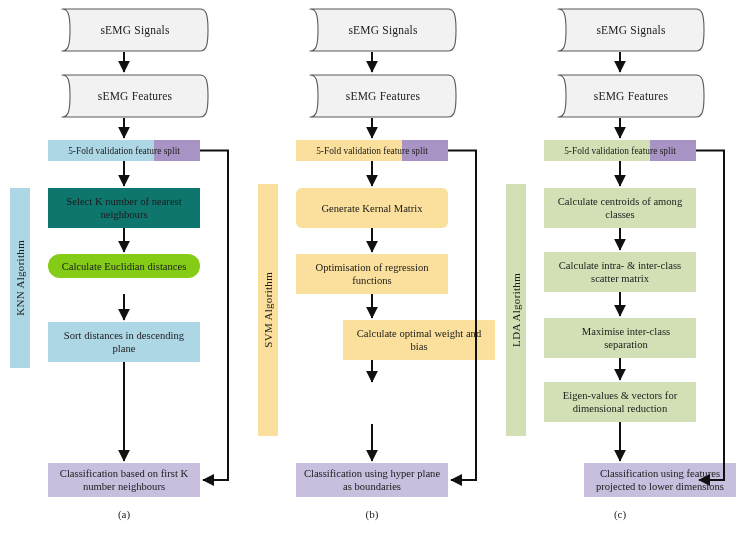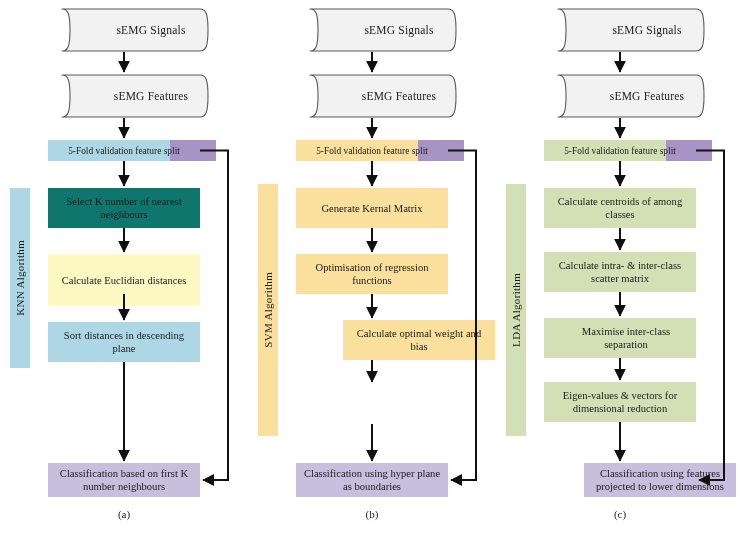--- a/index.html
+++ b/index.html
@@ -36,21 +36,21 @@
   
   .tape {
     position: absolute;
     left: 60px;
     width: 150px;
     height: 44px;
   }
   .tape svg { display: block; width: 150px; height: 44px; }
   .tape .tape-label {
     position: absolute;
-    left: 16px; top: 0;
+    left: 0; top: 0;
     width: 150px; height: 44px;
     display: flex;
     align-items: center;
     justify-content: center;
     font-size: 11.5px;
     letter-spacing: 0.2px;
     color: #1b1b1b;
     white-space: nowrap;
   }
 
@@ -69,21 +69,20 @@
     padding: 0 4px;
     box-sizing: border-box;
   }
 
   
   .splitbox {
     position: absolute;
     left: 48px;
     width: 152px;
     height: 21px;
-    padding-left: 16px;
   }
   .splitbox .split-base {
     position: absolute;
     left: 0; top: 0;
     width: 152px; height: 21px;
   }
   .splitbox .split-purple {
     position: absolute;
     right: 0; top: 0;
     width: 46px; height: 21px;
@@ -158,21 +157,21 @@
         <div class="tape-label">sEMG Features</div>
       </div>
       <div class="splitbox" style="top: 140px;">
         <div class="split-base" style="background: rgb(174, 215, 230);"></div>
         <div class="split-purple"></div>
         <div class="split-label">5-Fold validation feature split</div>
       </div>
       <div class="pbox" style="top: 188px; height: 40px; background: #0f766e;">
         <span>Select K number of nearest neighbours</span>
       </div>
-      <div class="pbox" style="top: 254px; height: 52px; background: #fef9c3;">
+      <div class="pbox" style="top: 254px; height: 24px; background: #84cc16; border-radius: 13px;">
         <span>Calculate Euclidian distances</span>
       </div>
       <div class="pbox" style="top: 322px; height: 40px; background: rgb(174, 215, 230);">
         <span>Sort distances in descending plane</span>
       </div>
       <div class="pbox" style="top: 463px; height: 34px; background: rgb(200, 190, 221);">
         <span>Classification based on first K number neighbours</span>
       </div>
       <svg class="connectors" viewBox="0 0 248 534">
         <defs>
@@ -204,21 +203,21 @@
         <svg viewBox="0 0 150 44" xmlns="http://www.w3.org/2000/svg">
           <path d="M 2 1 L 140 1 C 146 1 148 6 148 22 C 148 38 146 43 140 43 L 2 43 C 8 43 10 38 10 22 C 10 6 8 1 2 1 Z" fill="#f2f2f2" stroke="#595959" stroke-width="1.1" stroke-linejoin="round"></path>
         </svg>
         <div class="tape-label">sEMG Features</div>
       </div>
       <div class="splitbox" style="top: 140px;">
         <div class="split-base" style="background: rgb(251, 223, 156);"></div>
         <div class="split-purple"></div>
         <div class="split-label">5-Fold validation feature split</div>
       </div>
-      <div class="pbox" style="top: 188px; height: 40px; background: rgb(251, 223, 156);">
+      <div class="pbox" style="top: 188px; height: 40px; background: rgb(251, 223, 156); border-radius: 6px;">
         <span>Generate Kernal Matrix</span>
       </div>
       <div class="pbox" style="top: 254px; height: 40px; background: rgb(251, 223, 156);">
         <span>Optimisation of regression functions</span>
       </div>
       <div class="pbox" style="top: 320px; height: 40px; background: rgb(251, 223, 156); margin-left: 47px;">
         <span>Calculate optimal weight and bias</span>
       </div>
       <div class="pbox" style="top: 463px; height: 34px; background: rgb(200, 190, 221);">
         <span>Classification using hyper plane as boundaries</span>

